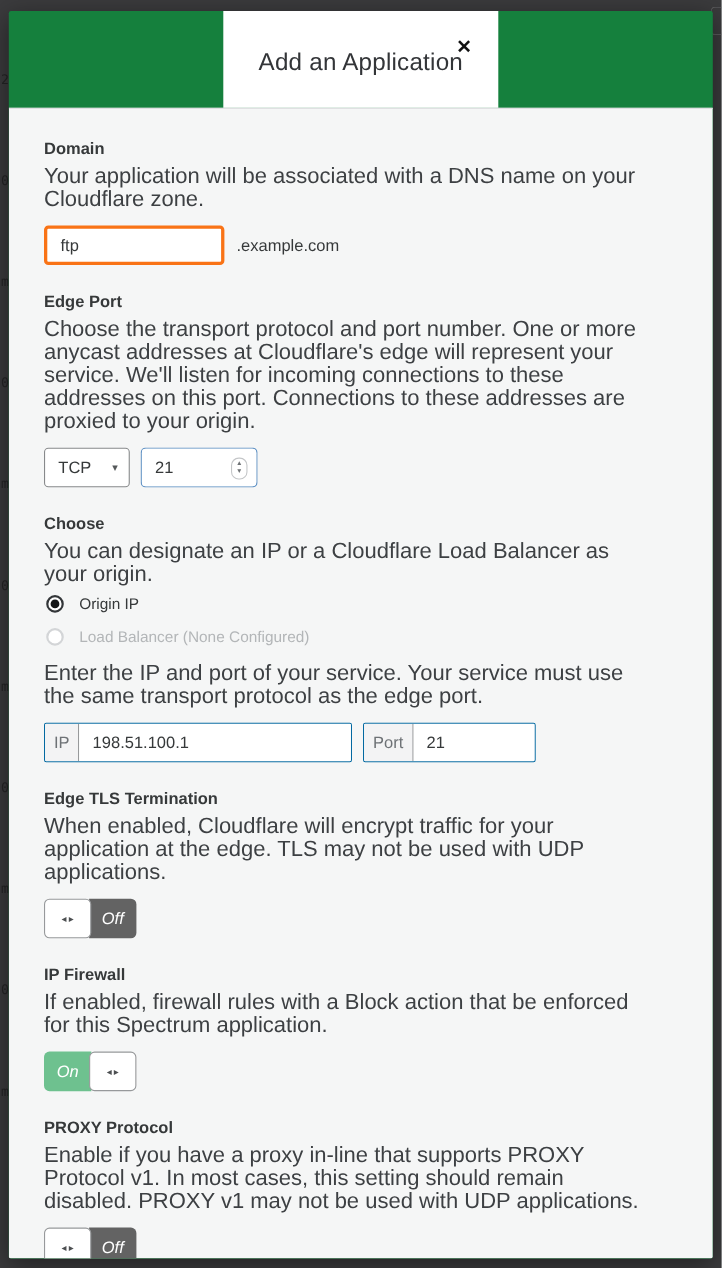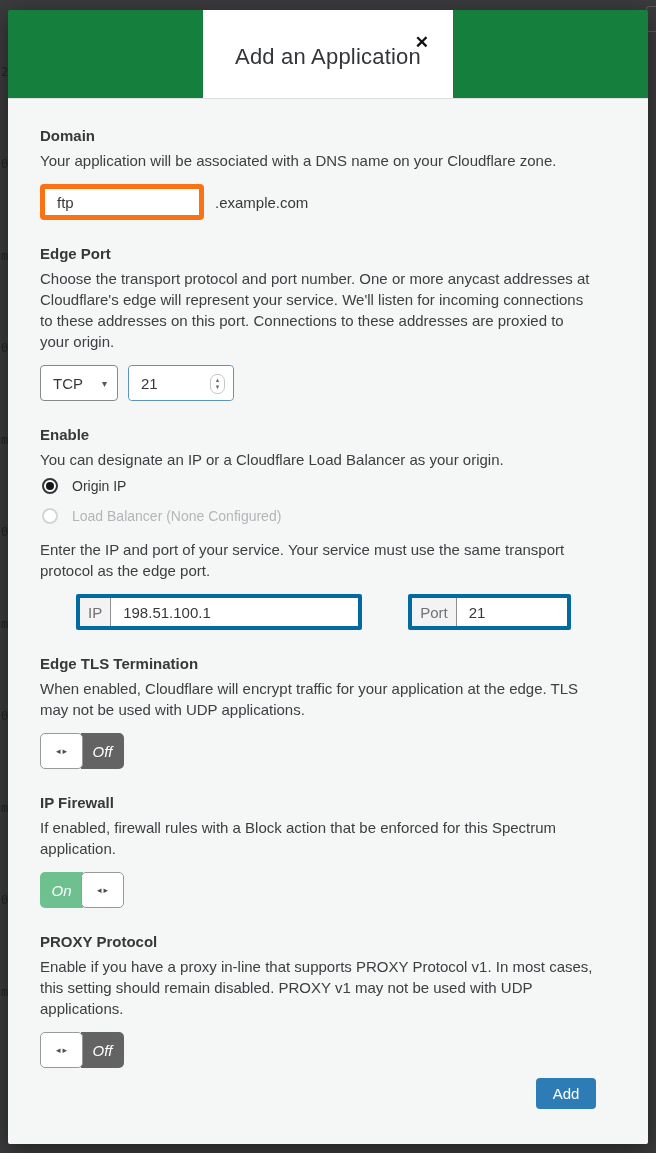--- a/index.html
+++ b/index.html
@@ -34,26 +34,26 @@
     font-size: 17px; font-weight: 700; color: #111; line-height: 1; padding: 4px;
   }
   .modal-body {
     flex: 1; background: #f5f6f6; border-top: 1px solid #dddee0;
     padding: 28px 52px 24px 32px; overflow: hidden;
     display: flex; flex-direction: column;
   }
   .section { margin-top: 25px; }
   .section:first-child { margin-top: 0; }
   .sec-label { font-size: 15px; font-weight: 700; color: #36393a; margin-bottom: 6px; }
-  .sec-desc { font-size: 15px; line-height: 21px; color: #3d4043; margin-bottom: 13px; }
+  .sec-desc { font-size: 20px; line-height: 21px; color: #3d4043; margin-bottom: 13px; }
   .row { display: flex; align-items: center; }
   .gap10 { gap: 10px; }
 
   .text-input {
-    height: 36px; border: 5px solid #f97316; border-radius: 4px;
+    height: 36px; border: 3px solid #f97316; border-radius: 4px;
     background: #fff; font: 15px "Liberation Sans", sans-serif; color: #36393a;
     padding: 0 12px; outline: none;
   }
   .domain-input { width: 164px; }
   .suffix { margin-left: 11px; font-size: 15px; color: #36393a; }
 
   .select {
     width: 78px; height: 36px; border: 1px solid #87898b; border-radius: 4px;
     background: #fff; display: flex; align-items: center; justify-content: space-between;
     padding: 0 10px 0 12px; font-size: 15px; cursor: pointer;
@@ -80,21 +80,21 @@
   .radio.checked { border: 2px solid #333639; }
   .radio.checked::after {
     content: ""; position: absolute; left: 2px; top: 2px; width: 8px; height: 8px;
     border-radius: 50%; background: #141617;
   }
   .radio.disabled { border: 2px solid #d3d5d7; }
   .radio-label { font-size: 14px; color: #36393a; }
   .radio-label.disabled { color: #b3b6b8; }
   .radio-group { margin-bottom: 11px; }
 
-  .ip-group { display: flex; height: 36px; border: 4px solid #0369a1; border-radius: 2px; background: #fff; overflow: hidden; margin-left: 36px; }
+  .ip-group { display: flex; height: 36px; border: 1px solid #0369a1; border-radius: 2px; background: #fff; overflow: hidden; }
   .prefix {
     background: #f3f3f4; border-right: 1px solid #8d9092; color: #6e7276;
     display: flex; align-items: center; padding: 0 8px; font-size: 15px; flex: none;
   }
   .ip-group input {
     border: none; outline: none; font: 15px "Liberation Sans", sans-serif;
     color: #36393a; padding: 0 12px; height: 100%;
   }
   .ip-input { width: 247px; }
   .port-input { width: 110px; }
@@ -165,21 +165,21 @@
           <input type="text" value="21" style="">
           <span class="spinner">
               <span>▲</span>
               <span>▼</span>
             </span>
         </div>
       </div>
     </div>
 
     <div class="section">
-      <div class="sec-label">Enable</div>
+      <div class="sec-label">Choose</div>
       <p class="sec-desc" style="margin-bottom:4px;">You can designate an IP or a Cloudflare Load Balancer as your origin.</p>
       <div class="radio-group">
         <div class="radio-row">
           <span class="radio checked"></span>
           <span class="radio-label">Origin IP</span>
         </div>
         <div class="radio-row">
           <span class="radio disabled"></span>
           <span class="radio-label disabled">Load Balancer (None Configured)</span>
         </div>

